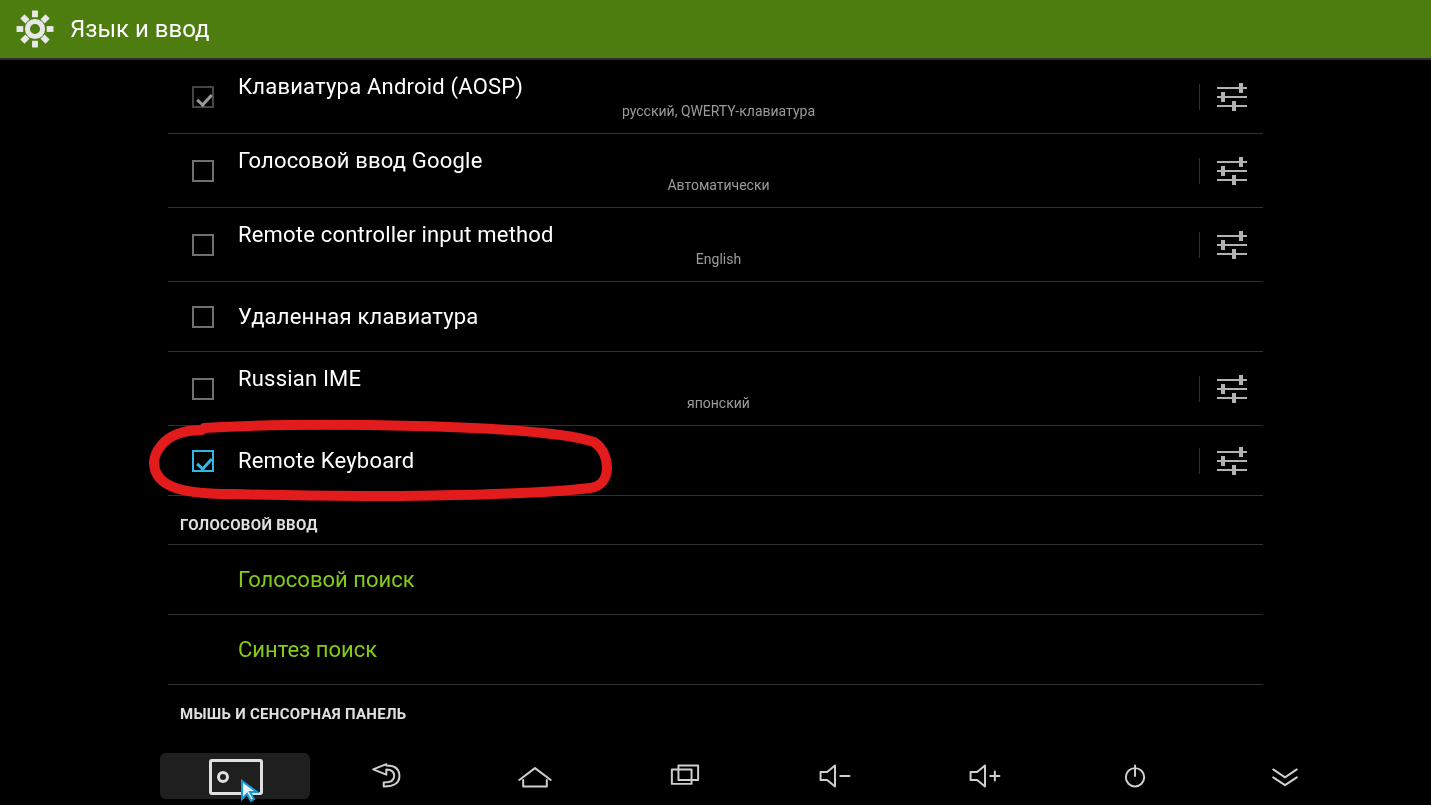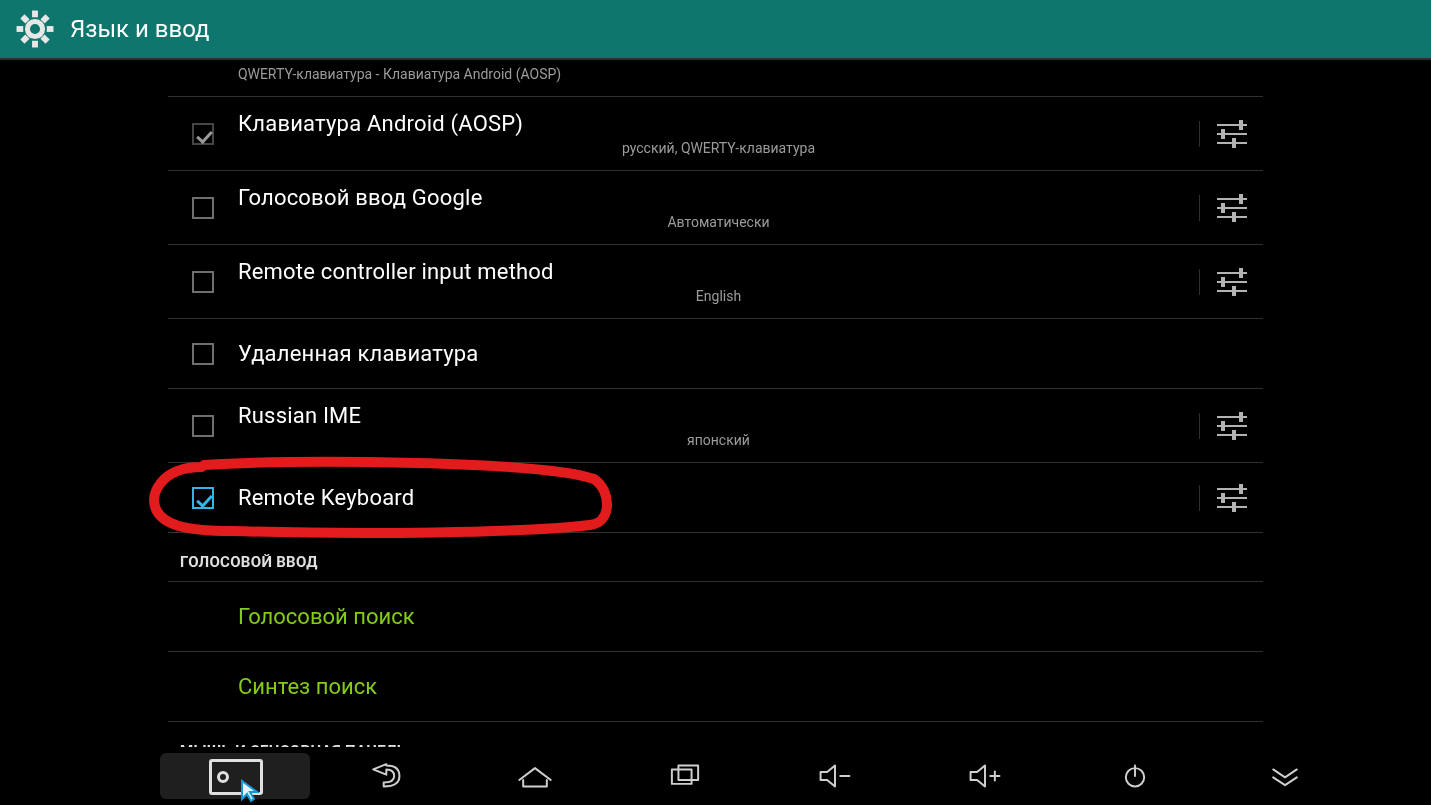--- a/index.html
+++ b/index.html
@@ -6,21 +6,21 @@
     html, body {
       width: 1431px; height: 805px; overflow: hidden;
       font-family: Roboto, "Helvetica Neue", Arial, sans-serif;
       background: #000; color: #e7e7e7;
       -webkit-font-smoothing: antialiased;
     }
 
     
     .titlebar {
       display: flex; align-items: center; height: 60px;
-      background: #0f766e; padding: 0 14px; border-bottom: 2px solid #2e2e2e;
+      background: #4d7c0f; padding: 0 14px; border-bottom: 2px solid #2e2e2e;
     }
     .titlebar .gear    { width: 42px; height: 42px; margin-right: 14px; }
     .titlebar .caption { font-size: 24px; font-weight: 400; color: #ffffff; }
 
     
     .list-wrap { width: 1095px; margin: 0 auto; }
 
     .partial-row {     
       padding: 0 0 14px 70px; border-bottom: 1px solid #303030;
     }
@@ -113,24 +113,20 @@
         <line x1="80" y1="20" x2="68" y2="32"></line>
           <line x1="32" y1="68" x2="20" y2="80"></line>
       </g>
     </svg>
   </span>
   <span class="caption">Язык и ввод</span>
 </div>
 
 <div class="list-wrap">
 
-  <div class="partial-row">
-    <span class="cut">По умолчанию</span>
-    <div class="sub">QWERTY-клавиатура - Клавиатура Android (AOSP)</div>
-  </div>
 
   <div id="kb-rows">
       <div class="row">
     <div class="checkbox-col">
       <span class="cb checked dim"></span>
     </div>
     <div class="label-col">
       <div class="ttl">Клавиатура Android (AOSP)</div>
       <div class="sub">русский, QWERTY-клавиатура</div>
     </div>

